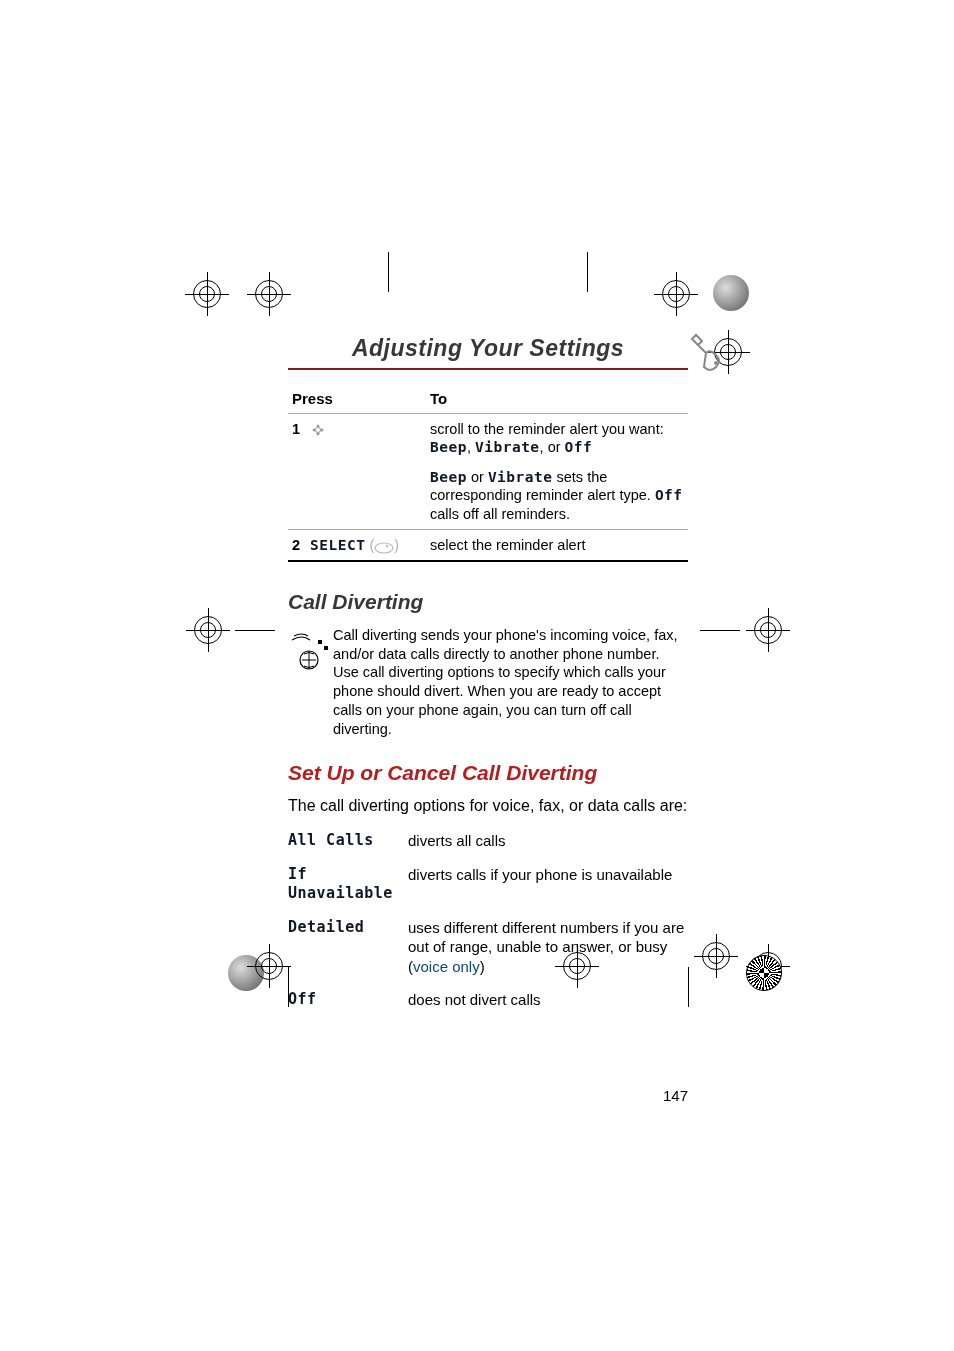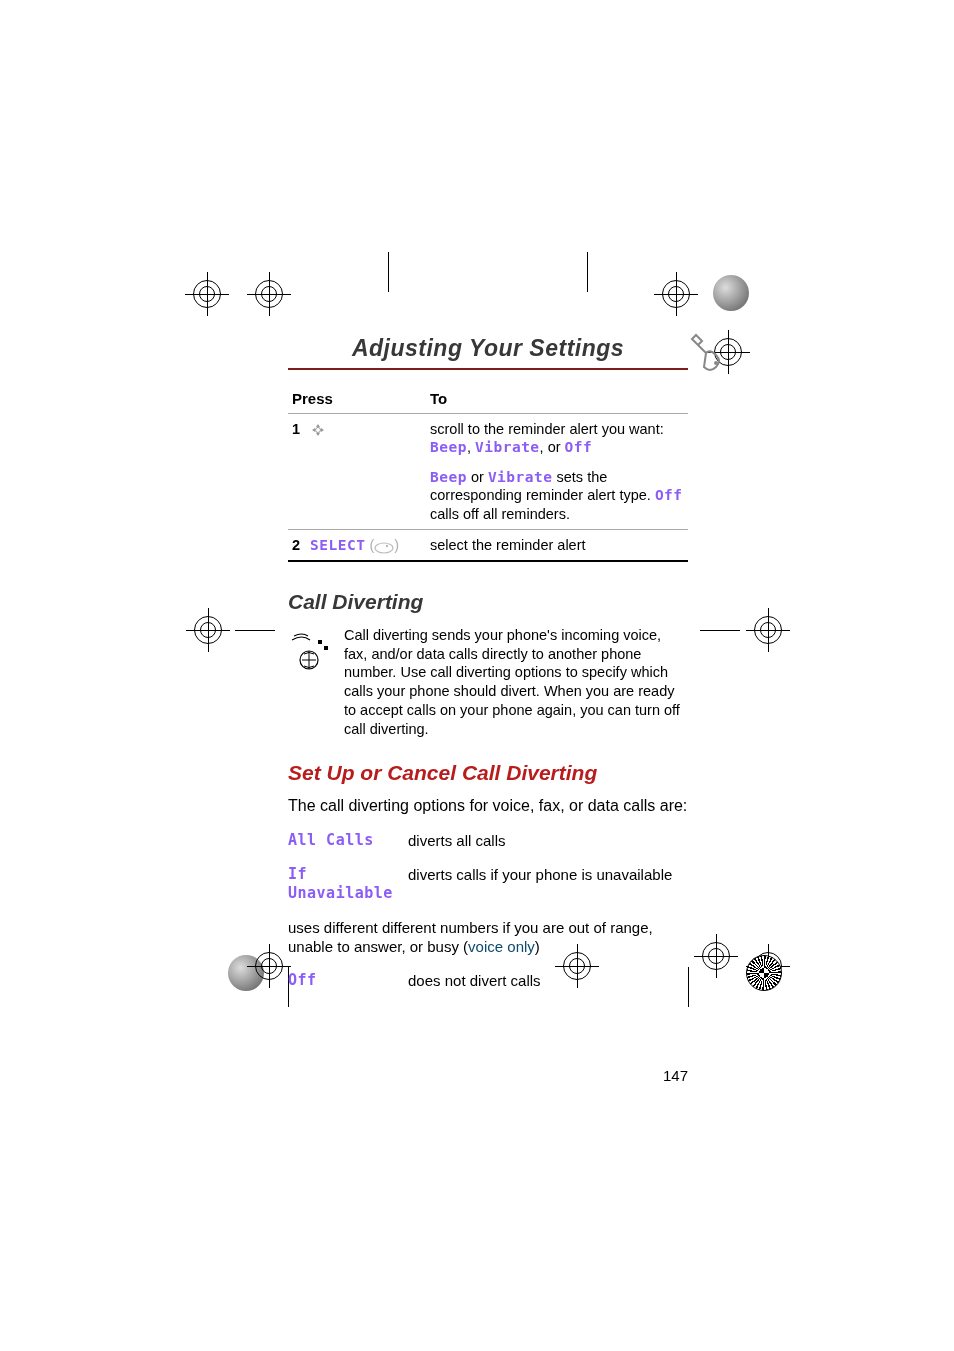--- a/index.html
+++ b/index.html
@@ -83,21 +83,21 @@
       vertical-align: top;
       font-size: 14.5px;
       line-height: 1.25;
       border-bottom: 1px solid #aaa;
     }
     table.instr tr.last-row td { border-bottom: 2.5px solid #000; }
     table.instr tr.sub-row td { border-bottom: 1px solid #aaa; }
     table.instr td.num { width: 18px; font-weight: bold; }
     table.instr td.press { width: 120px; }
     table.instr td.to { }
-    .mono { font-family: "Lucida Console", Monaco, monospace; color: #8b5cf6; font-weight: bold; letter-spacing: 0.5px; }
+    .mono { font-family: "Lucida Console", Monaco, monospace; color: #0f172a; font-weight: bold; letter-spacing: 0.5px; }
     .grey { color: #b0b0b0; }
     .nav-icon {
       display: inline-block;
       width: 16px; height: 16px;
       vertical-align: middle;
     }
     .softkey-icon {
       display: inline-block;
       width: 20px; height: 12px;
       vertical-align: middle;
@@ -105,21 +105,21 @@
     h2.section {
       font-style: italic;
       font-weight: bold;
       font-size: 21px;
       color: #383838;
       margin-top: 28px;
       margin-bottom: 12px;
     }
     .intro-row {
       display: flex;
-      gap: 14px;
+      gap: 3px;
       align-items: flex-start;
     }
     .network-icon { flex-shrink: 0; width: 42px; margin-top: 4px; }
     .intro-text {
       font-size: 14.5px;
       line-height: 1.3;
     }
     h3.subsection {
       font-style: italic;
       font-weight: bold;
@@ -277,20 +277,21 @@
   <div class="def-table">
     <div class="def-row">
       <div class="def-term mono">All Calls</div>
       <div class="def-desc">diverts all calls</div>
     </div>
     <div class="def-row">
       <div class="def-term mono">If Unavailable</div>
       <div class="def-desc">diverts calls if your phone is unavailable</div>
     </div>
     <div class="def-row">
+      <div class="def-term mono">Detailed</div>
       <div class="def-desc">
         <span>uses different different numbers if you are out of range, unable to answer, or busy (</span><span class="voice-only">voice only</span><span>)</span>
       </div>
     </div>
     <div class="def-row">
       <div class="def-term mono">Off</div>
       <div class="def-desc">does not divert calls</div>
     </div>
   </div>
 

